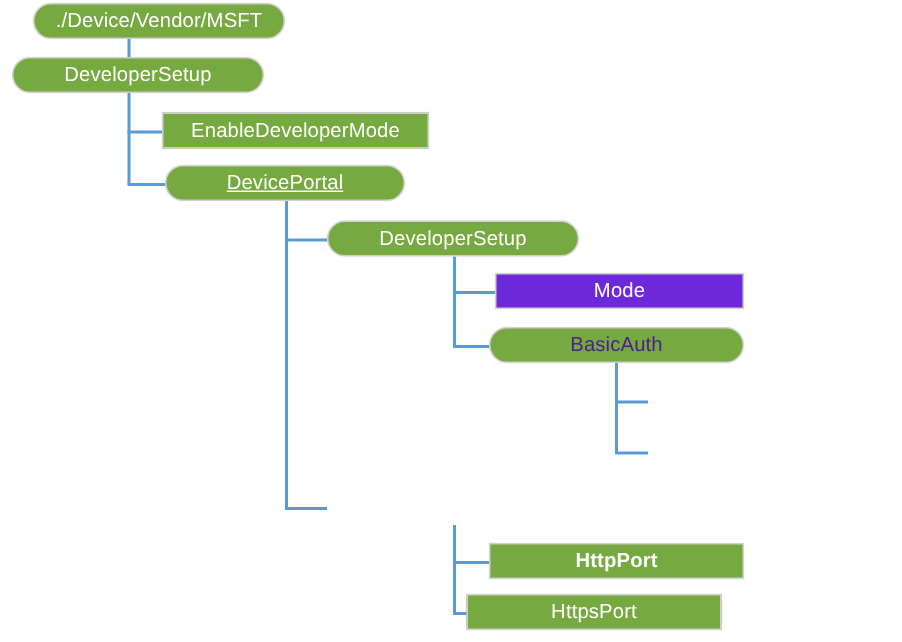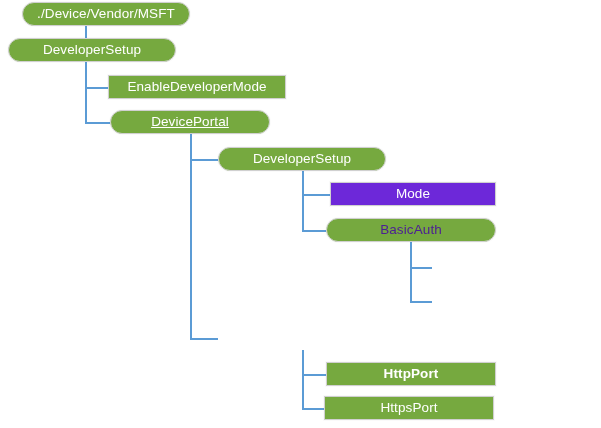--- a/index.html
+++ b/index.html
@@ -99,16 +99,16 @@
     </div>
     <div class="node rect" style="left: 330px; top: 182px; width: 166px; height: 24px; background: #6d28d9; border-color: rgb(208, 208, 208); color: rgb(255, 255, 255);">
       <span class="node-label">Mode</span>
     </div>
     <div class="node rounded" style="left: 326px; top: 218px; width: 170px; height: 24px; background: rgb(118, 169, 63); border-color: rgb(208, 208, 208); color: #4c1d95;">
       <span class="node-label">BasicAuth</span>
     </div>
     <div class="node rect" style="left: 326px; top: 362px; width: 170px; height: 24px; background: rgb(118, 169, 63); border-color: rgb(208, 208, 208); color: rgb(255, 255, 255); font-weight: bold;">
       <span class="node-label">HttpPort</span>
     </div>
-    <div class="node rect" style="left: 324px; top: 396px; width: 170px; height: 24px; background: rgb(118, 169, 63); border-color: rgb(208, 208, 208); color: rgb(255, 255, 255);">
+    <div class="node rect" style="left: 311px; top: 396px; width: 170px; height: 24px; background: rgb(118, 169, 63); border-color: rgb(208, 208, 208); color: rgb(255, 255, 255);">
       <span class="node-label">HttpsPort</span>
     </div>
   </div>
 
 </body></html>

